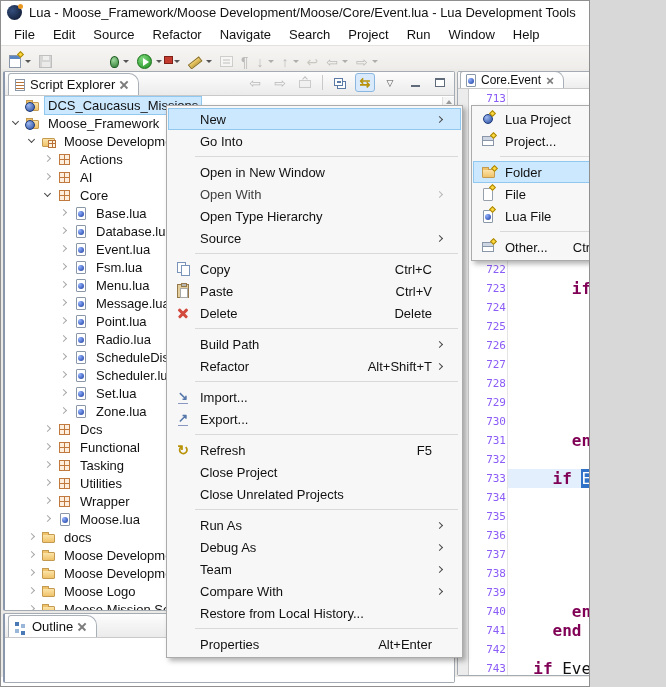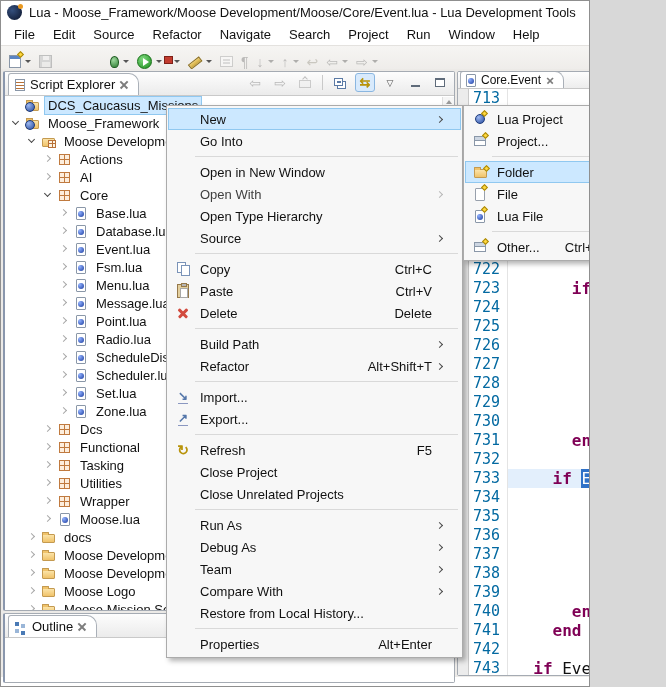--- a/index.html
+++ b/index.html
@@ -99,29 +99,29 @@
   .ic-min{width:9px;height:2px;background:#5f6b7a;margin-top:7px;}
   .ic-max{width:10px;height:9px;border:1px solid #5f6b7a;border-top:2.5px solid #5f6b7a;background:#fff;}
   
   .etabs{height:17px;background:linear-gradient(#fdfdfd,#ededed);border-bottom:1px solid #c8c8c8;display:flex;align-items:flex-end;}
   .etab{display:inline-flex;align-items:center;gap:5px;height:17px;margin-left:2px;padding:0 8px 0 5px;background:#fff;
         border:1px solid #aab0b8;border-bottom:none;border-radius:3px 9px 0 0;font-size:12px;}
   .etab .xi{transform:scale(.8);}
   .code{position:absolute;left:0;top:17px;right:0;bottom:0;background:#fff;padding-left:12px;overflow:hidden;}
   .ruler{position:absolute;left:0;top:0;bottom:0;width:11px;background:#ececec;border-right:1px solid #c9c9c9;}
   .crow{display:flex;height:19px;line-height:19px;font-family:"DejaVu Sans Mono",monospace;font-size:16px;}
-  .ln{width:38px;text-align:right;padding-right:7px;color:#0369a1;font-size:15px;flex:none;border-right:1px solid #e4e4e4;}
+  .ln{width:38px;text-align:right;padding-right:1px;color:#8b5cf6;font-size:11px;flex:none;border-right:1px solid #e4e4e4;}
   .src{white-space:pre;flex:1;padding-left:6px;}
   .crow.cur .src{background:var(--curline);}
   .kw{color:var(--kw);font-weight:bold;}
   .seltxt{background:var(--selbg);color:#fff;}
   
   .cmenu{position:absolute;background:#f7f7f7;border:1px solid #ababab;box-shadow:3px 3px 5px rgba(0,0,0,.3);
          padding:2px 1px;z-index:50;font-size:13px;}
-  #submenu{z-index:51;}
+  #submenu{z-index:51;margin-left:8px;}
   .mrow{display:flex;align-items:center;height:22px;padding:0 15px 0 5px;color:#111;}
   .mrow.hl{background:var(--hl);box-shadow:inset 0 0 0 1px var(--hlb);}
   .mrow.dis{color:#404040;}
   .mic{width:20px;height:18px;flex:none;margin-right:7px;display:flex;align-items:center;justify-content:center;position:relative;}
   .mlabel{flex:1;white-space:nowrap;}
   .msc{margin-left:14px;white-space:nowrap;}
   .marr{width:11px;height:11px;position:relative;flex:none;margin-left:3px;}
   .marr.has::before{content:"";position:absolute;left:2px;top:3px;width:4px;height:4px;border:solid #4a4a4a;border-width:1.5px 1.5px 0 0;transform:rotate(45deg);}
   .mrow.dis .marr.has::before{border-color:#b8b8b8;}
   .msep{height:1px;background:#d9d9d9;margin:4px 3px 4px 27px;}

